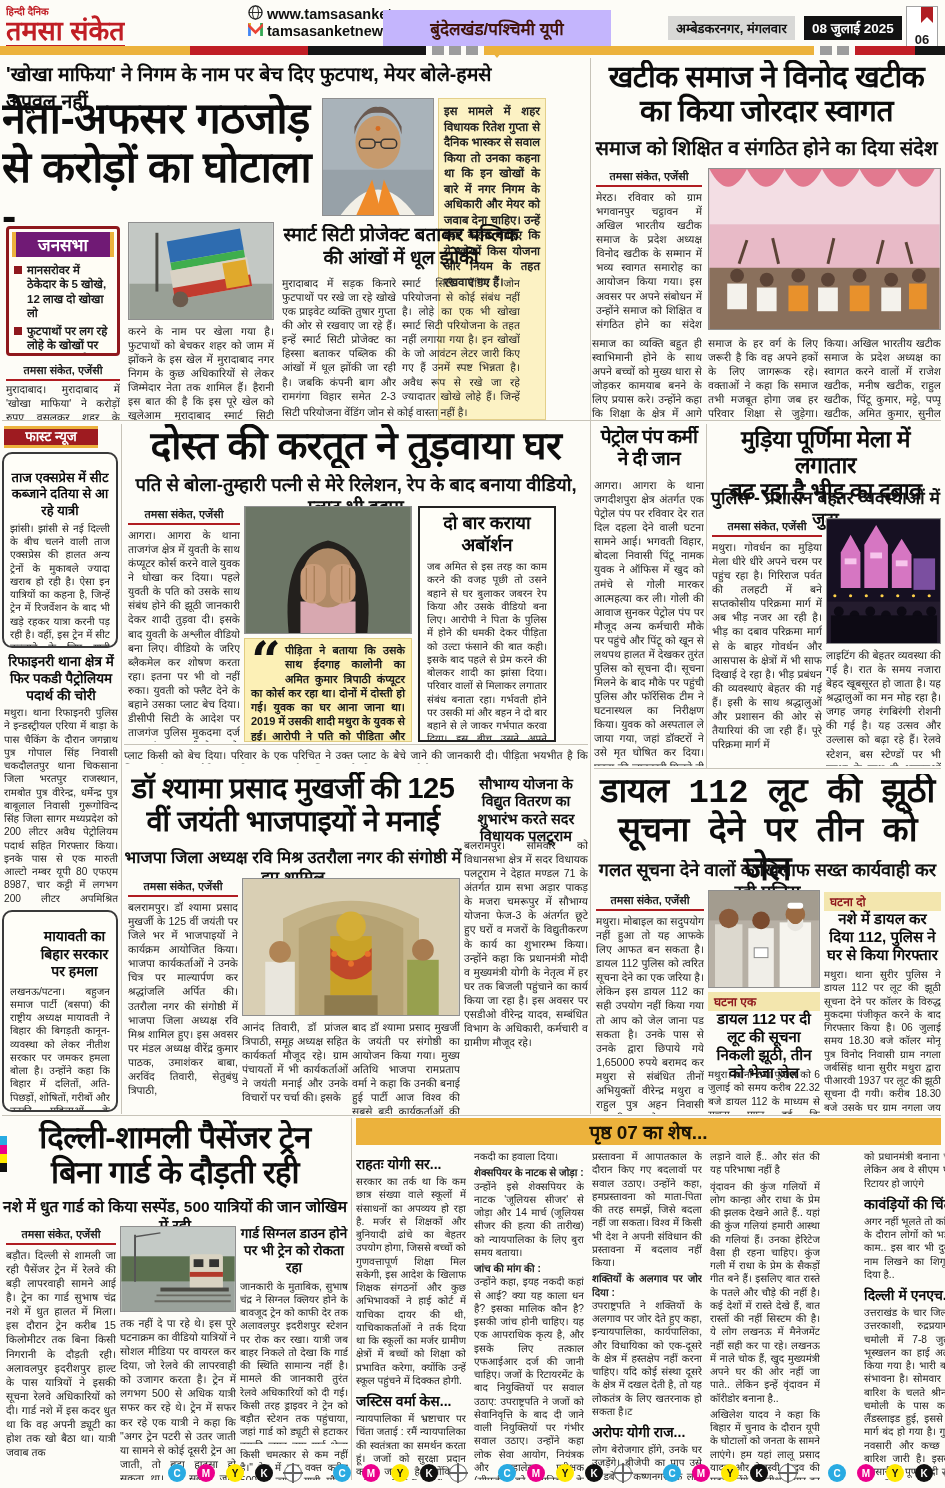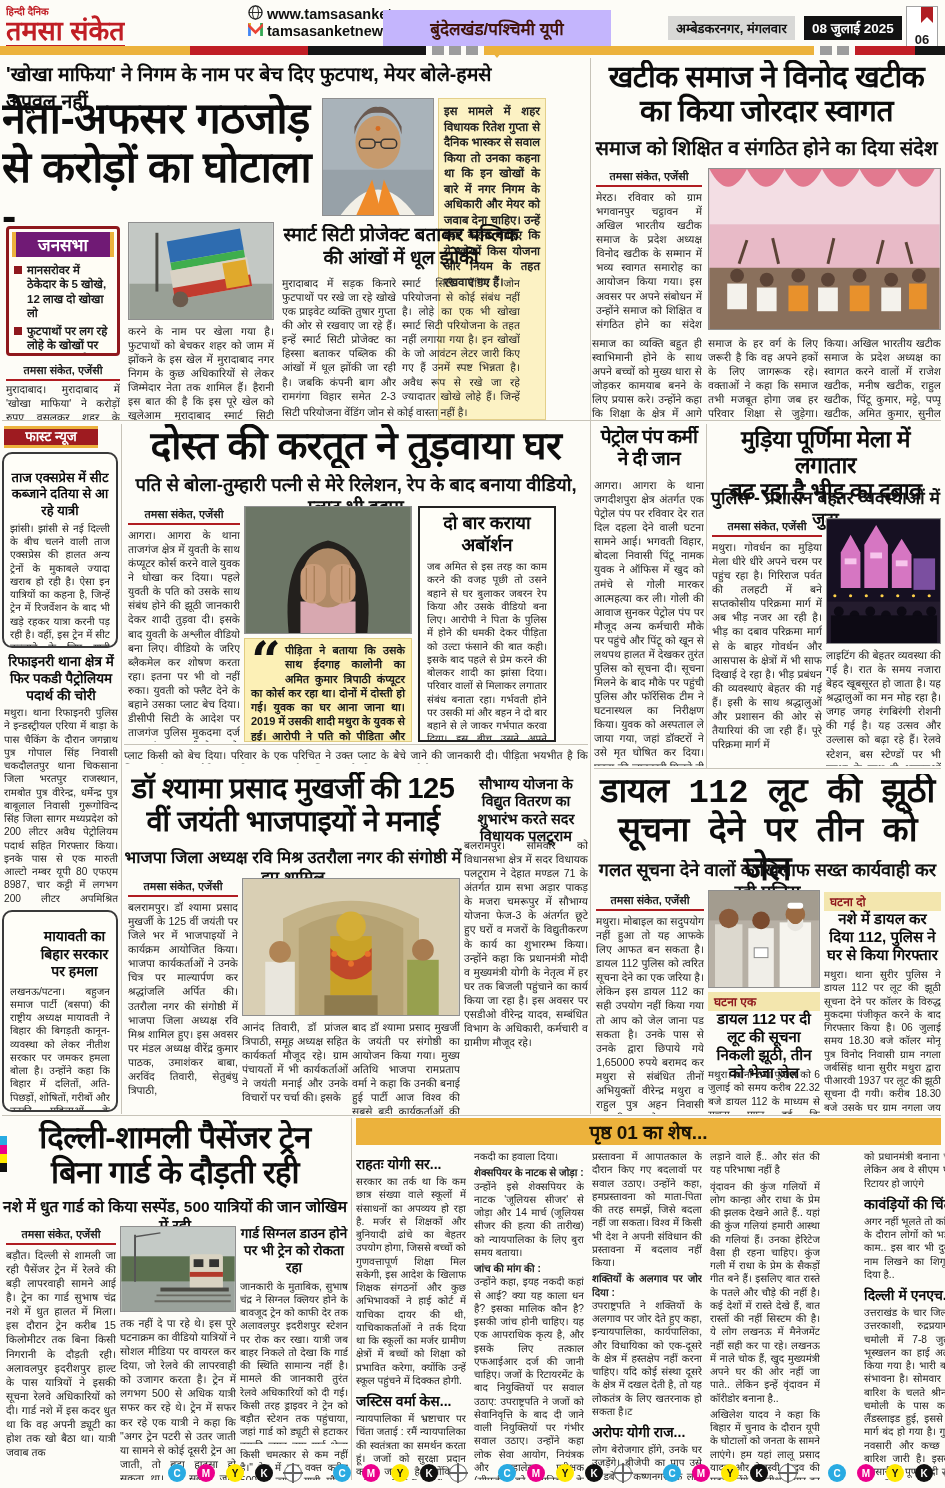--- a/index.html
+++ b/index.html
@@ -404,21 +404,21 @@
         <line x1="34" y1="76" x2="112" y2="76" stroke="#6a6a62" stroke-width="2"></line>
       </svg>
   </div>
   <div class="abs body" style="left:120px;top:1316px;width:116px;height:164px;">तक नहीं दे पा रहे थे। इस पूरे घटनाक्रम का वीडियो यात्रियों ने सोशल मीडिया पर वायरल कर दिया, जो रेलवे की लापरवाही को उजागर करता है। ट्रेन में लगभग 500 से अधिक यात्री सफर कर रहे थे। ट्रेन में सफर कर रहे एक यात्री ने कहा कि "अगर ट्रेन पटरी से उतर जाती या सामने से कोई दूसरी ट्रेन आ जाती, तो बड़ा हादसा हो सकता था। हम सबकी जान बचना</div>
   <div class="abs" style="left:240px;top:1226px;width:108px;height:254px;">
     <div class="fn-h" style="font-size:13.5px;">गार्ड सिग्नल डाउन होने पर भी ट्रेन को रोकता रहा</div>
     <div class="bodysm" style="margin-top:3px;height:164px;overflow:hidden;">जानकारी के मुताबिक, सुभाष चंद्र ने सिग्नल क्लियर होने के बावजूद ट्रेन को काफी देर तक अलावलपुर इदरीशपुर स्टेशन पर रोक कर रखा। यात्री जब बाहर निकले तो देखा कि गार्ड की स्थिति सामान्य नहीं है। मामले की जानकारी तुरंत रेलवे अधिकारियों को दी गई। किसी तरह ड्राइवर ने ट्रेन को बड़ौत स्टेशन तक पहुंचाया, जहां गार्ड को ड्यूटी से हटाकर उसकी जगह नया गार्ड भेजा गया।</div>
     <div class="bodysm" style="margin-top:4px;height:58px;overflow:hidden;">किसी चमत्कार से कम नहीं है।" ट्रेन में उस वक्त करीब 500 से ज्यादा यात्री मौजूद थे।</div>
   </div>
 
-  <div class="abs banner" style="left:356px;top:1118px;width:585px;height:27px;">पृष्ठ 01 का शेष...</div>
+  <div class="abs banner" style="left:356px;top:1118px;width:585px;height:27px;">पृष्ठ 07 का शेष...</div>
   <div class="abs" style="left:356px;top:1150px;width:110px;height:330px;">
     <div class="colh">राहतः योगी सर...</div>
     <div class="bodysm p">सरकार का तर्क था कि कम छात्र संख्या वाले स्कूलों में संसाधनों का अपव्यय हो रहा है. मर्जर से शिक्षकों और बुनियादी ढांचे का बेहतर उपयोग होगा, जिससे बच्चों को गुणवत्तापूर्ण शिक्षा मिल सकेगी, इस आदेश के खिलाफ शिक्षक संगठनों और कुछ अभिभावकों ने हाई कोर्ट में याचिका दायर की थी, याचिकाकर्ताओं ने तर्क दिया था कि स्कूलों का मर्जर ग्रामीण क्षेत्रों में बच्चों को शिक्षा को प्रभावित करेगा, क्योंकि उन्हें स्कूल पहुंचने में दिक्कत होगी.</div>
     <div class="colh">जस्टिस वर्मा केस...</div>
     <div class="bodysm">न्यायपालिका में भ्रष्टाचार पर चिंता जताई : रमैं न्यायपालिका की स्वतंत्रता का समर्थन करता हूं। जजों को सुरक्षा प्रदान करना जरूरी है क्योंकि ये जटिल परिस्थितियों में काम करते हैं। लेकिन जब ऐसी घटनाएं सामने आती हैं, तो हमें सच का सामना करना होगा।ह उन्होंने जस्टिस यशवंत वर्मा के घर पर मिले</div>
   </div>
   <div class="abs" style="left:474px;top:1150px;width:110px;height:330px;">
     <div class="bodysm p">नकदी का हवाला दिया।</div>
     <div class="bodysm runh">शेक्सपियर के नाटक से जोड़ा :</div>
     <div class="bodysm p">उन्होंने इसे शेक्सपियर के नाटक 'जूलियस सीजर' से जोड़ा और 14 मार्च (जूलियस सीजर की हत्या की तारीख) को न्यायपालिका के लिए बुरा समय बताया।</div>

